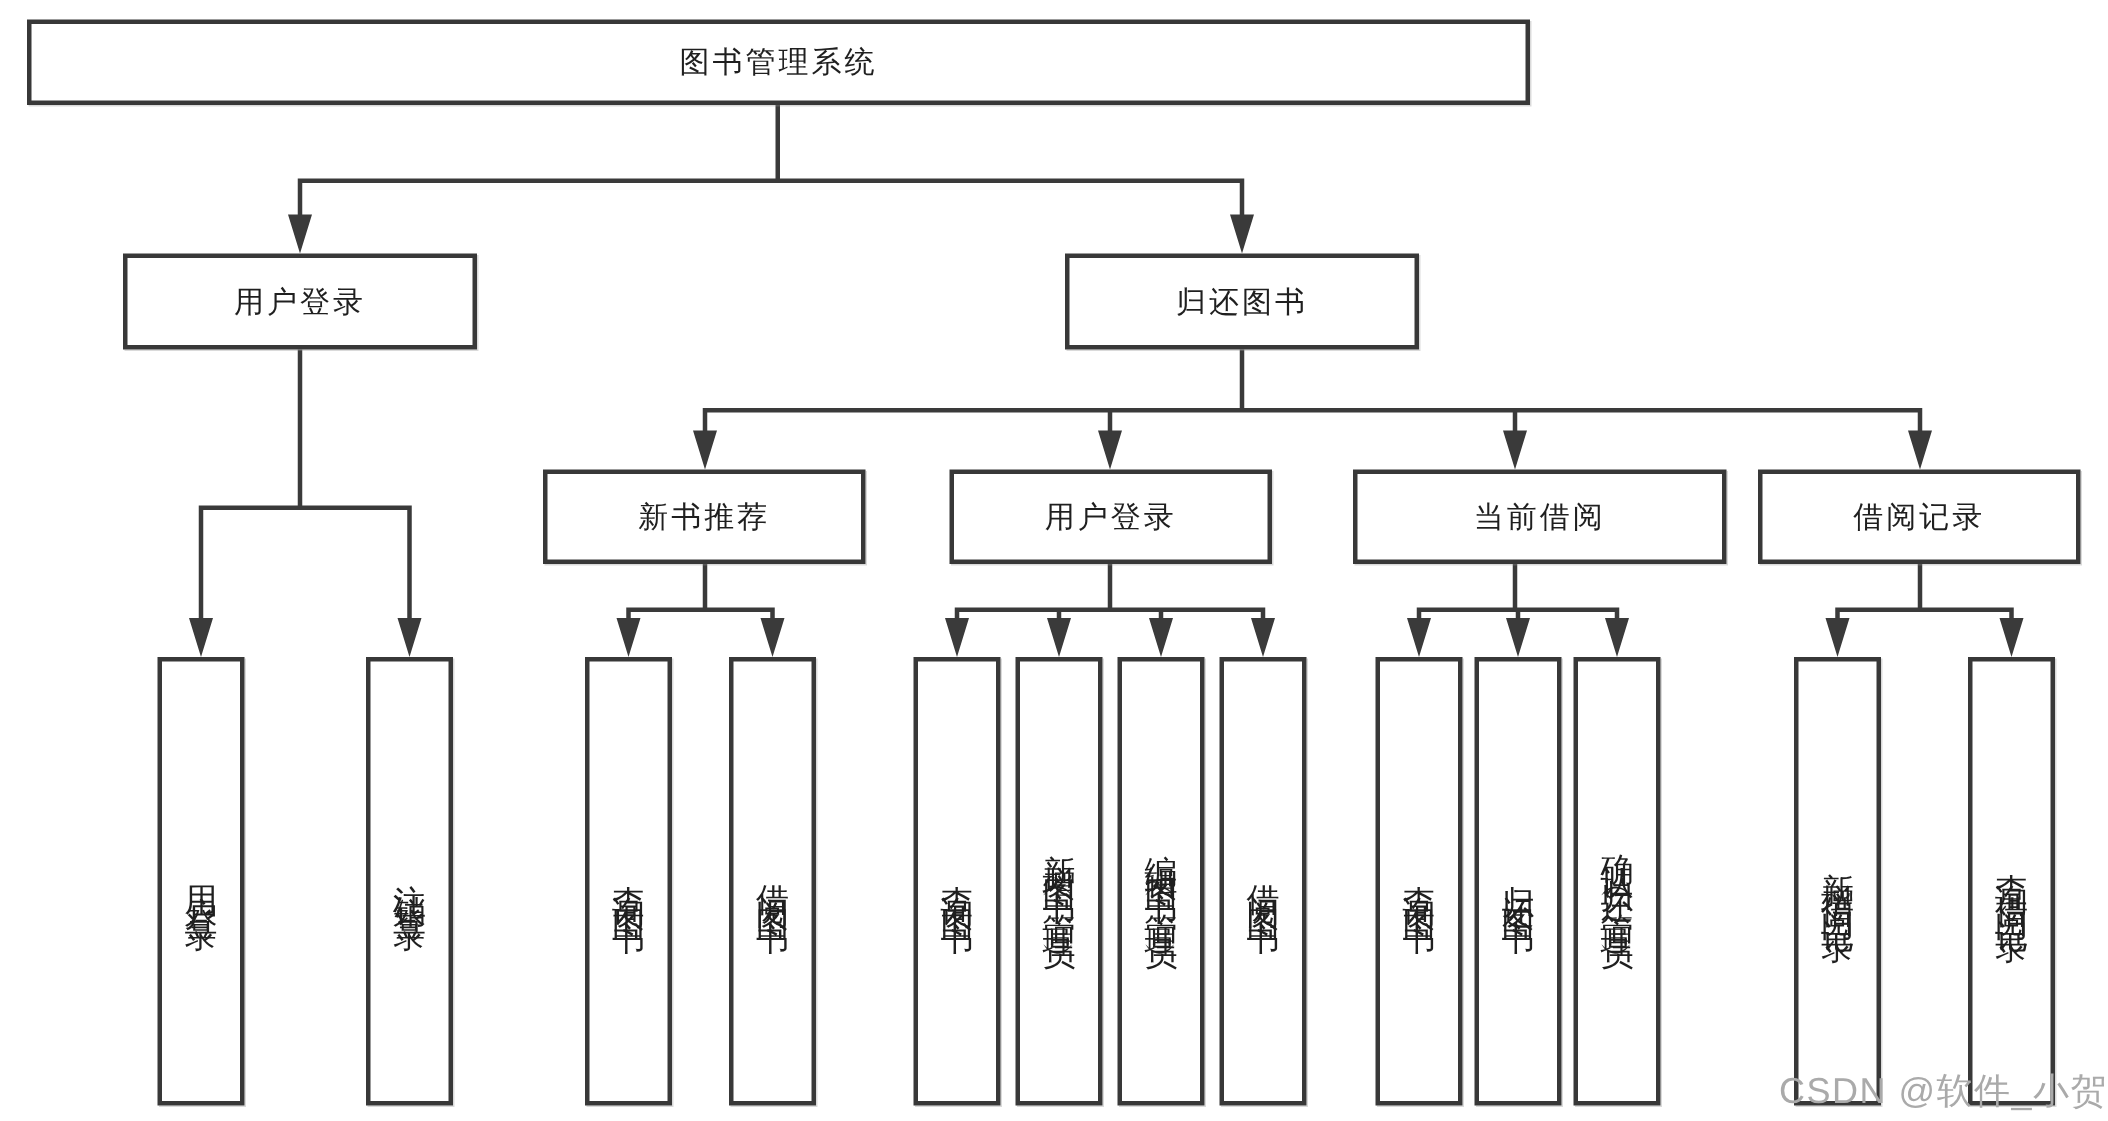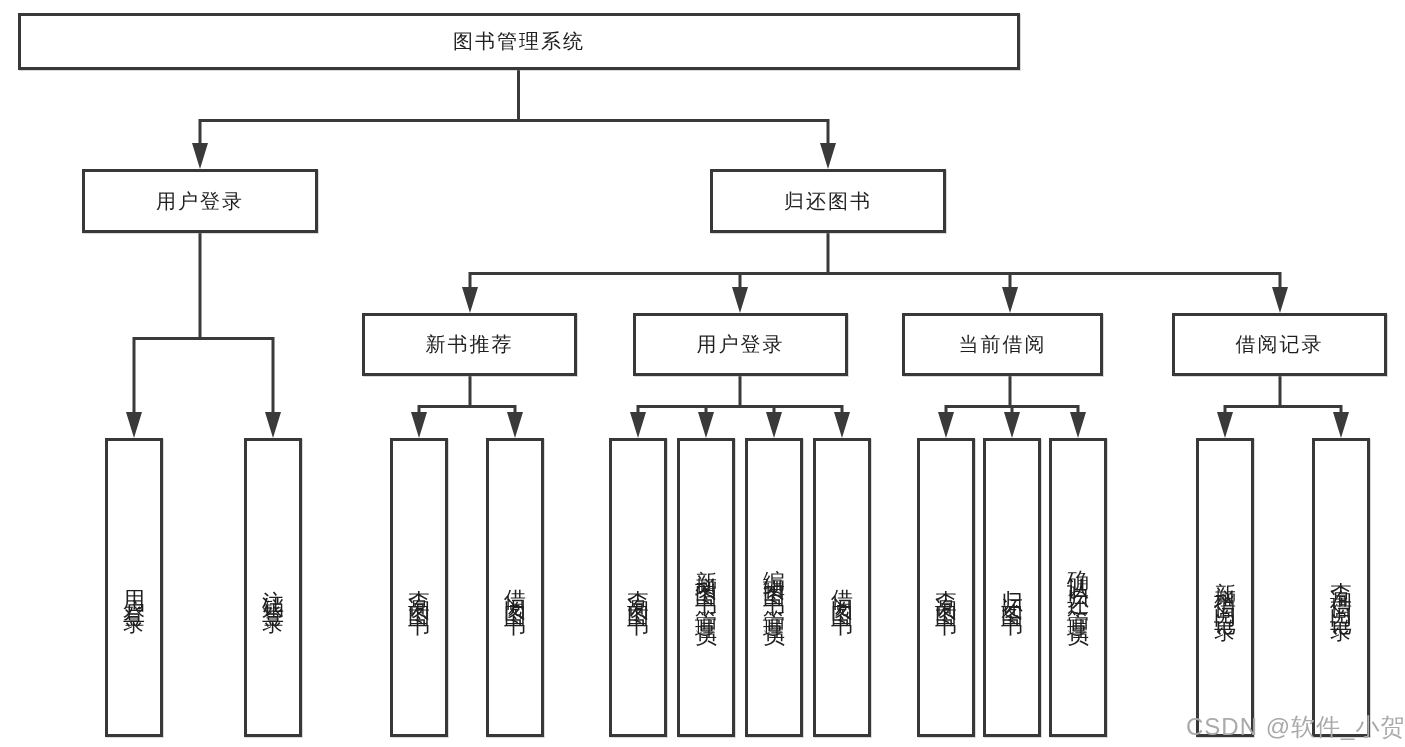--- a/index.html
+++ b/index.html
@@ -65,21 +65,21 @@
   <div class="node" style="left:710px;top:169px;width:236px;height:64px;">
     <span class="hlbl">归还图书</span>
   </div>
 
   <div class="node" style="left:362px;top:313px;width:215px;height:63px;text-align:center;">
     <span class="hlbl">新书推荐</span>
   </div>
   <div class="node" style="left:633px;top:313px;width:215px;height:63px;">
     <span class="hlbl">用户登录</span>
   </div>
-  <div class="node" style="left:902px;top:313px;width:201px;height:63px;">
+  <div class="node" style="left:902px;top:313px;width:249px;height:63px;">
     <span class="hlbl">当前借阅</span>
   </div>
   <div class="node" style="left:1172px;top:313px;width:215px;height:63px;">
     <span class="hlbl">借阅记录</span>
   </div>
 
   <div class="node leaf" style="left:105px;">
     <span class="vlbl">用户登录</span>
   </div>
   <div class="node leaf" style="left:244px;">

